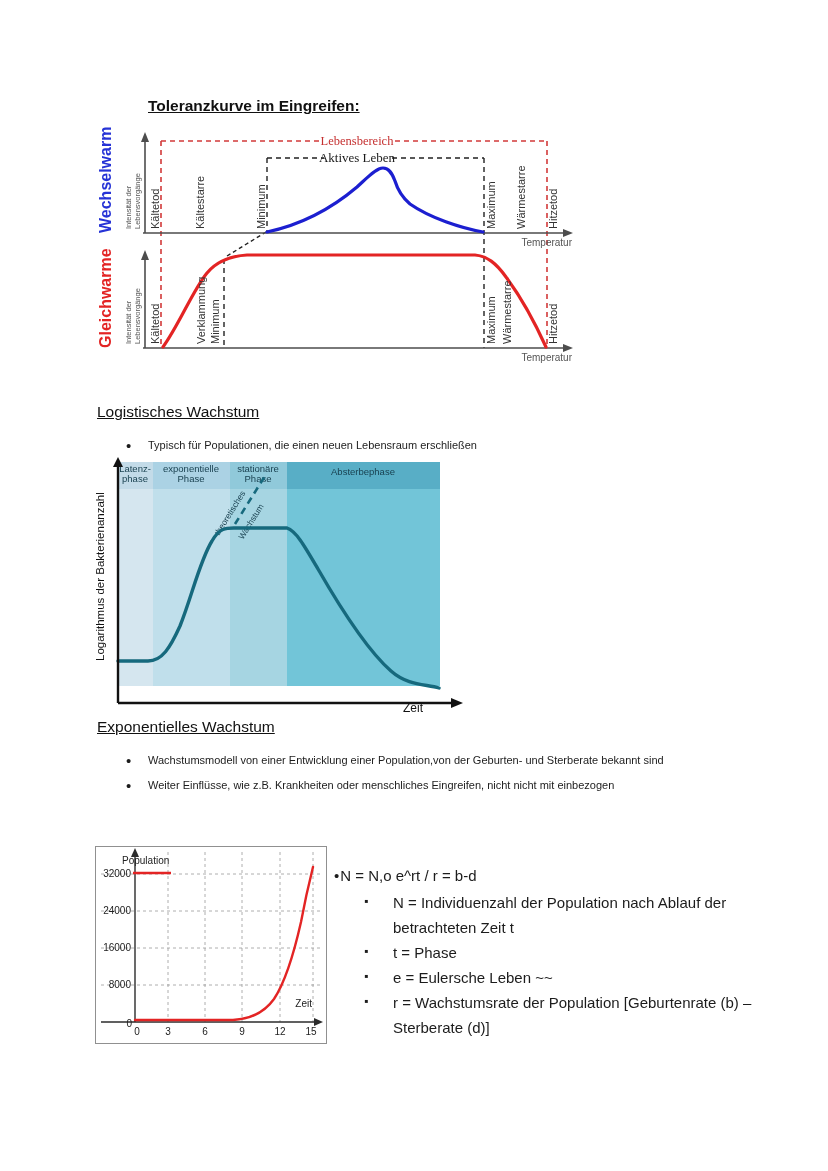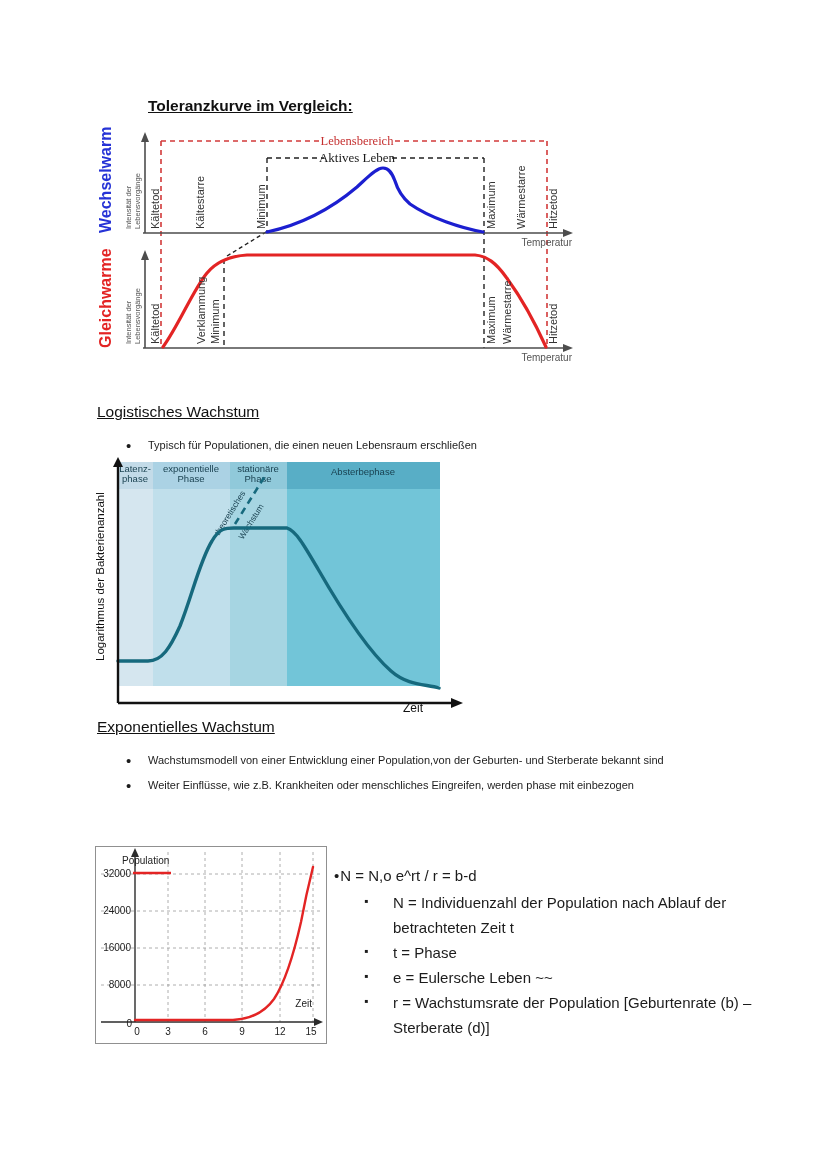--- a/index.html
+++ b/index.html
@@ -37,21 +37,21 @@
     content:"\25AA";position:absolute;left:0;top:-1px;font-size:12px;color:#1c1c1c;
   }
   svg text{font-family:"Liberation Sans",sans-serif;}
   .serif-label{font-family:"Liberation Serif",serif;}
 </style>
 </head>
 <body>
 
 <div class="page">
 
-  <div class="abs title" style="left:148px;top:97px;">Toleranzkurve im Vergleich:</div>
+  <div class="abs title" style="left:148px;top:97px;">Toleranzkurve im Eingreifen:</div>
 
   <svg class="abs" style="left:95px;top:127px;" width="490" height="248" viewBox="0 0 490 248">
 
     <g stroke="#d23a3a" stroke-width="1.6" stroke-dasharray="5,4" fill="none">
       <path d="M66,14 H224"></path>
         <path d="M300,14 H452"></path>
       <path d="M66,14 V221"></path>
         <path d="M452,14 V221"></path>
     </g>
 
@@ -162,21 +162,21 @@
     <polygon points="18,11 23,1 28,11" fill="#111"></polygon>
     <polygon points="356,242 368,247 356,252" fill="#111"></polygon>
     <text transform="translate(9,205) rotate(-90)" font-size="11.5" fill="#111">Logarithmus der Bakterienanzahl</text>
     <text x="318" y="256" text-anchor="middle" font-size="12" fill="#111">Zeit</text>
   </svg>
 
   <div class="abs heading" style="left:97px;top:718px;">Exponentielles Wachstum</div>
 
   <ul class="bullets abs" style="left:122px;top:748px;width:652px;">
     <li>Wachstumsmodell von einer Entwicklung einer Population,von der Geburten- und Sterberate bekannt sind</li>
-    <li>Weiter Einflüsse, wie z.B. Krankheiten oder menschliches Eingreifen, werden phase mit einbezogen</li>
+    <li>Weiter Einflüsse, wie z.B. Krankheiten oder menschliches Eingreifen, nicht nicht mit einbezogen</li>
   </ul>
 
   <svg class="abs" style="left:95px;top:846px;" width="232" height="198" viewBox="0 0 232 198">
     <rect x="0.5" y="0.5" width="231" height="197" fill="#ffffff" stroke="#909090" stroke-width="1"></rect>
 
     <g stroke="#9a9a9a" stroke-width="0.8" stroke-dasharray="3,3" fill="none">
       <path d="M6,28 H226"></path>
         <path d="M6,65 H226"></path>
         <path d="M6,102 H226"></path>
         <path d="M6,139 H226"></path>

